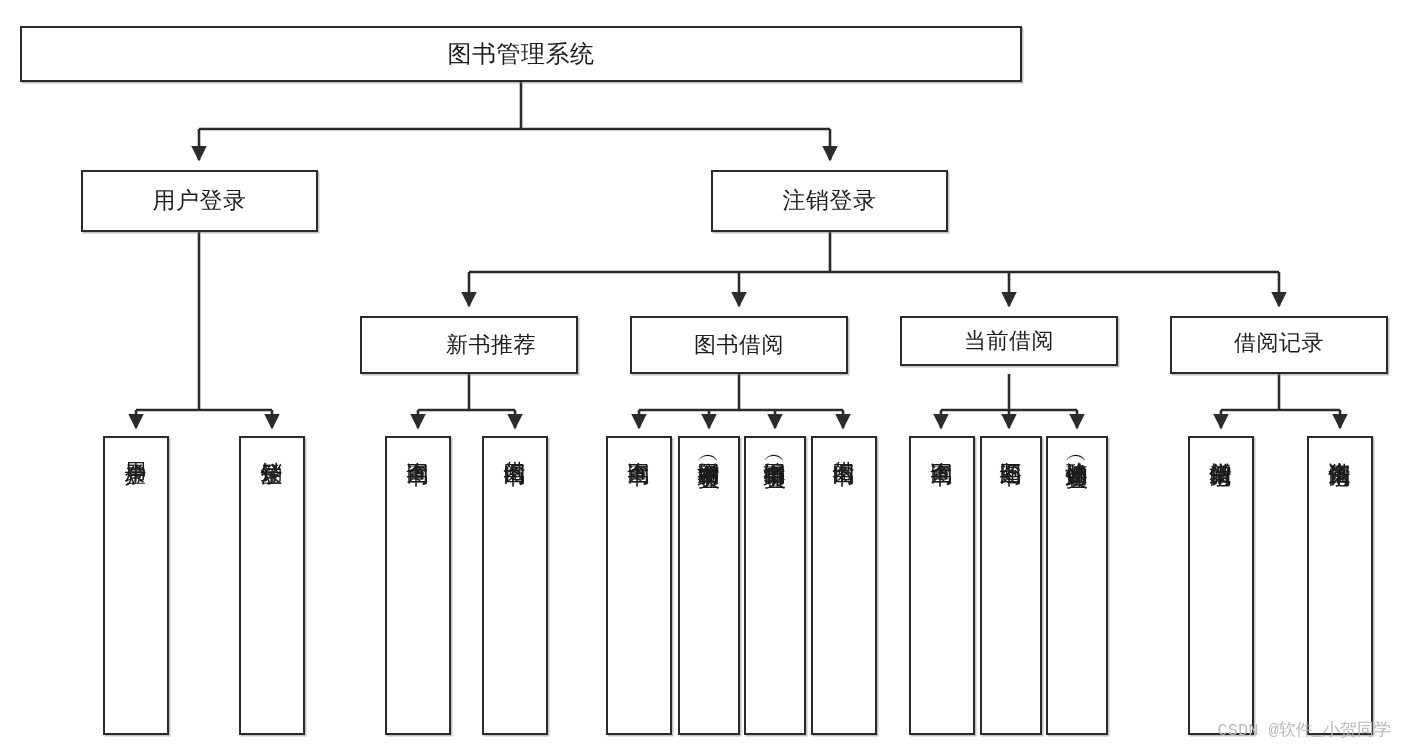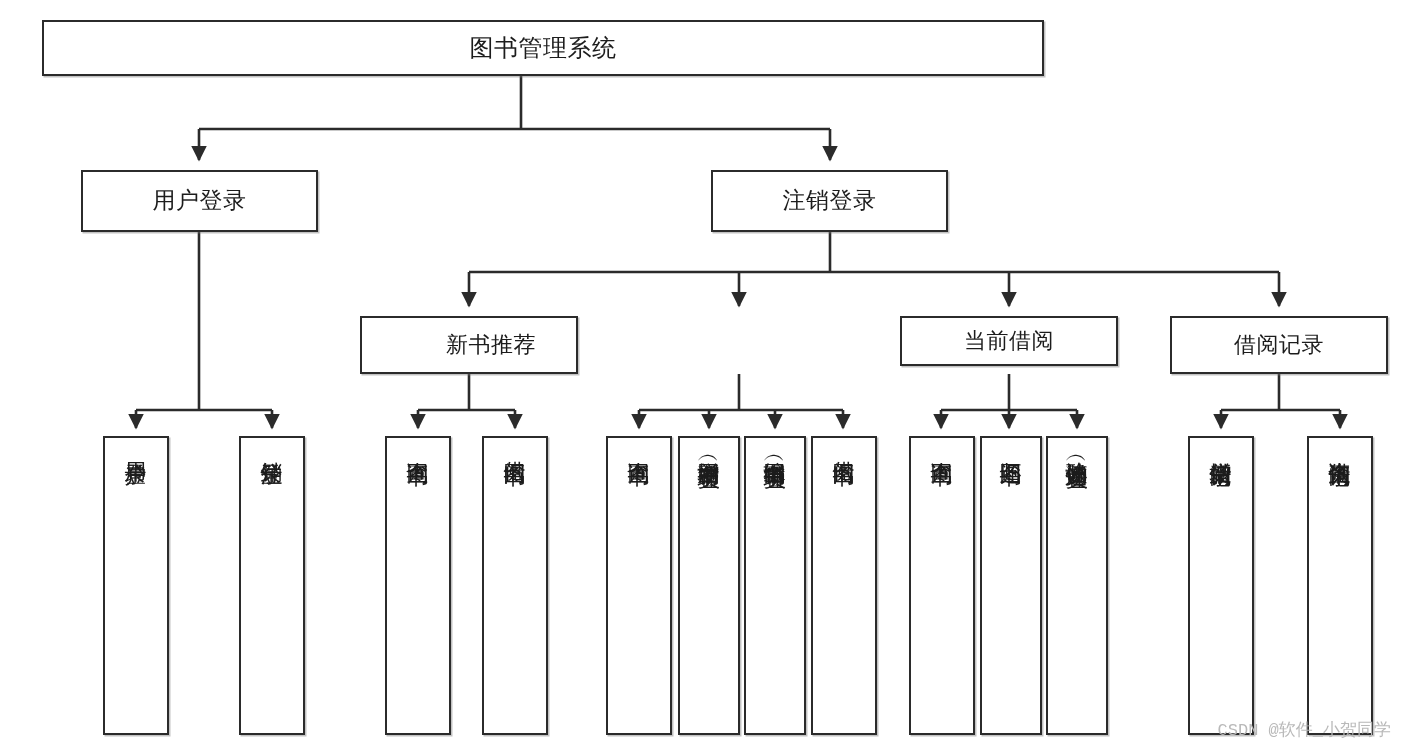--- a/index.html
+++ b/index.html
@@ -114,38 +114,41 @@
       <path d="M 1009 410 L 1009 428" marker-end="url(#arrow)"></path>
       <path d="M 1077 410 L 1077 428" marker-end="url(#arrow)"></path>
 
       <path d="M 1279 374 L 1279 410"></path>
       <path d="M 1221 410 L 1340 410"></path>
       <path d="M 1221 410 L 1221 428" marker-end="url(#arrow)"></path>
       <path d="M 1340 410 L 1340 428" marker-end="url(#arrow)"></path>
     </g>
   </svg>
 
-  <div class="node root" style="left:20px; top:20px; width:1002px; height:56px;margin-left:22px;">
+  <div class="node root" style="left:20px; top:26px; width:1002px; height:56px;">
     <span class="lbl">图书管理系统</span>
   </div>
 
   <div class="node l2" style="left:81px; top:170px; width:237px; height:62px;">
     <span class="lbl">用户登录</span>
   </div>
   <div class="node l2" style="left:711px; top:170px; width:237px; height:62px;">
     <span class="lbl">注销登录</span>
   </div>
 
   <div class="node l3" style="left:360px; top:316px; width:218px; height:58px;padding-left:44px;">
     <span class="lbl">新书推荐</span>
   </div>
+  <div class="node l3" style="left:630px; top:316px; width:218px; height:58px;">
+    <span class="lbl">图书借阅</span>
+  </div>
   <div class="node l3" style="left:900px; top:316px; width:218px; height:50px;">
     <span class="lbl">当前借阅</span>
   </div>
-  <div class="node l3" style="left:1170px; top:316px; width:218px; height:58px;">
+  <div class="node l3" style="left:1170px; top:316px; width:218px; height:58px;font-family:Liberation Mono, monospace;">
     <span class="lbl">借阅记录</span>
   </div>
 
   <div class="node leaf" style="left:103px; top:436px; width:66px; height:299px;">
     <span class="lbl">用户登录</span>
   </div>
   <div class="node leaf" style="left:239px; top:436px; width:66px; height:299px;">
     <span class="lbl">注销登录</span>
   </div>
 

